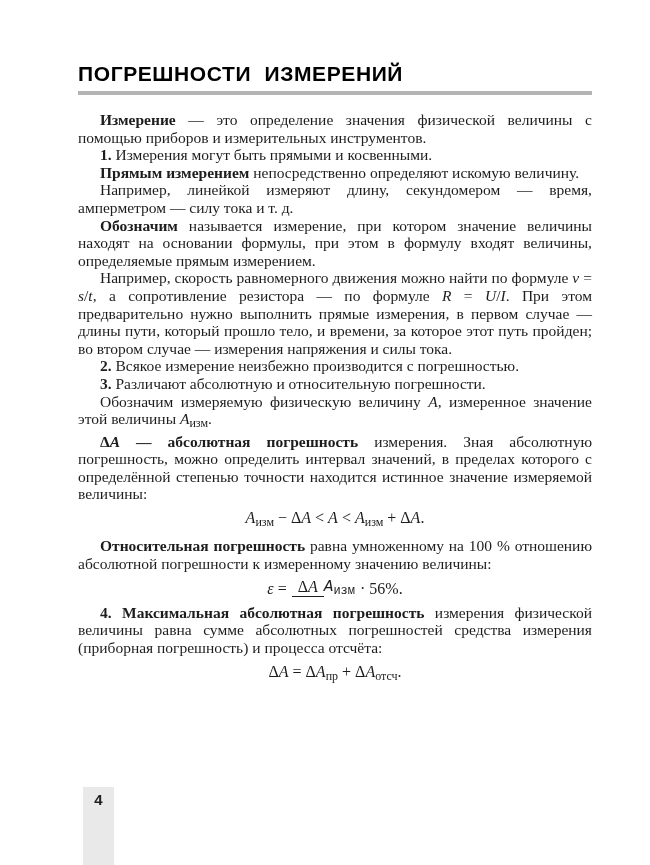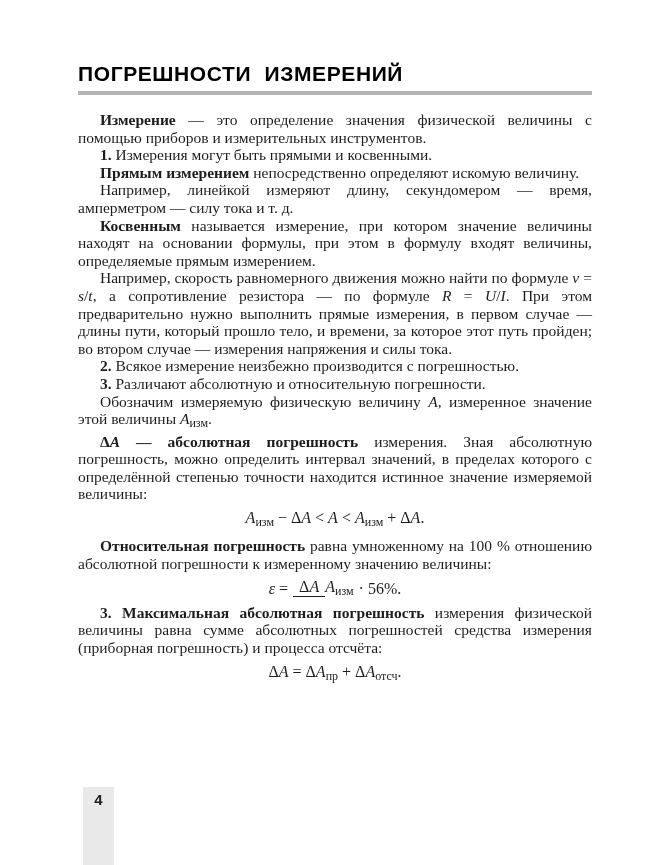--- a/index.html
+++ b/index.html
@@ -20,21 +20,21 @@
   .seg-b{font-weight:700;}
   .seg-i{font-style:italic;}
   .seg-bi{font-weight:700;font-style:italic;}
   .seg-sub{font-size:12px;vertical-align:-3px;}
   .formula{
     text-align:center;margin:5px 0;font-size:16px;line-height:19px;text-indent:0;
   }
   .frow{display:inline-flex;align-items:center;gap:5px;vertical-align:middle;}
   .frac{display:inline-flex;flex-direction:row;align-items:center;}
   .num{display:block;border-bottom:1.4px solid #1d1d1d;padding:0 6px 2px;line-height:14.5px;}
-  .den{display:block;padding-top:2px;line-height:14.5px;}
+  .den{display:block;padding-top:2px;line-height:14.5px;font-family:Liberation Mono, monospace;}
   .footer-strip{
     position:absolute;left:83px;top:787px;width:31px;height:78px;
     background:#e9e9e9;text-align:center;
   }
   .page-num{
     font-family:"Liberation Sans",sans-serif;font-weight:700;font-size:15px;
     color:#202020;padding-top:4px;
   }
 </style>
 </head>
@@ -42,38 +42,38 @@
 
 <div class="content">
   <h1 class="title">ПОГРЕШНОСТИ ИЗМЕРЕНИЙ</h1>
   <div class="rule"></div>
 
   <div class="bodytext">
     <p class="para"><span class="seg-b">Измерение</span><span> — это определение значения физической величины с помощью приборов и измерительных инструментов.</span></p>
     <p class="para sp5"><span class="seg-b">1.</span><span> Измерения могут быть прямыми и косвенными.</span></p>
     <p class="para"><span class="seg-b">Прямым измерением</span><span> непосредственно определяют искомую величину.</span></p>
     <p class="para"><span>Например, линейкой измеряют длину, секундомером — время, амперметром — силу тока и т. д.</span></p>
-    <p class="para"><span class="seg-b">Косвенным</span><span> называется измерение, при котором значение величины находят на основании формулы, при этом в формулу входят величины, определяемые прямым измерением.</span></p>
+    <p class="para"><span class="seg-b">Обозначим</span><span> называется измерение, при котором значение величины находят на основании формулы, при этом в формулу входят величины, определяемые прямым измерением.</span></p>
     <p class="para"><span>Например, скорость равномерного движения можно найти по формуле </span><span class="seg-i">v</span><span> = </span><span class="seg-i">s</span><span>/</span><span class="seg-i">t</span><span>, а сопротивление резистора — по формуле </span><span class="seg-i">R</span><span> = </span><span class="seg-i">U</span><span>/</span><span class="seg-i">I</span><span>. При этом предварительно нужно выполнить прямые измерения, в первом случае — длины пути, который прошло тело, и времени, за которое этот путь пройден; во втором случае — измерения напряжения и силы тока.</span></p>
     <p class="para sp7"><span class="seg-b">2.</span><span> Всякое измерение неизбежно производится с погрешностью.</span></p>
     <p class="para sp7"><span class="seg-b">3.</span><span> Различают абсолютную и относительную погрешности.</span></p>
     <p class="para"><span>Обозначим измеряемую физическую величину </span><span class="seg-i">A</span><span>, измеренное значение этой величины </span><span class="seg-i">A</span><span class="seg-sub">изм</span><span>.</span></p>
     <p class="para"><span class="seg-b">Δ</span><span class="seg-bi">A</span><span class="seg-b"> — абсолютная погрешность</span><span> измерения. Зная абсолютную погрешность, можно определить интервал значений, в пределах которого с определённой степенью точности находится истинное значение измеряемой величины:</span></p>
     <div class="formula"><span class="seg-i">A</span><span class="seg-sub">изм</span><span> − Δ</span><span class="seg-i">A</span><span> &lt; </span><span class="seg-i">A</span><span> &lt; </span><span class="seg-i">A</span><span class="seg-sub">изм</span><span> + Δ</span><span class="seg-i">A</span><span>.</span></div>
     <p class="para"><span class="seg-b">Относительная погрешность</span><span> равна умноженному на 100 % отношению абсолютной погрешности к измеренному значению величины:</span></p>
     <div class="formula">
       <span class="frow">
         <span><span class="seg-i">ε</span><span> = </span></span>
         <span class="frac">
           <span class="num"><span>Δ</span><span class="seg-i">A</span></span>
           <span class="den"><span class="seg-i">A</span><span class="seg-sub">изм</span></span>
         </span>
         <span><span>· 56%.</span></span>
       </span>
     </div>
-    <p class="para sp7"><span class="seg-b">3. Максимальная абсолютная погрешность</span><span> измерения физической величины равна сумме абсолютных погрешностей средства измерения (приборная погрешность) и процесса отсчёта:</span></p>
+    <p class="para sp7"><span class="seg-b">4. Максимальная абсолютная погрешность</span><span> измерения физической величины равна сумме абсолютных погрешностей средства измерения (приборная погрешность) и процесса отсчёта:</span></p>
     <div class="formula"><span>Δ</span><span class="seg-i">A</span><span> = Δ</span><span class="seg-i">A</span><span class="seg-sub">пр</span><span> + Δ</span><span class="seg-i">A</span><span class="seg-sub">отсч</span><span>.</span></div>
   </div>
 </div>
 
 <div class="footer-strip">
   <div class="page-num">4</div>
 </div>
 
 </body></html>

